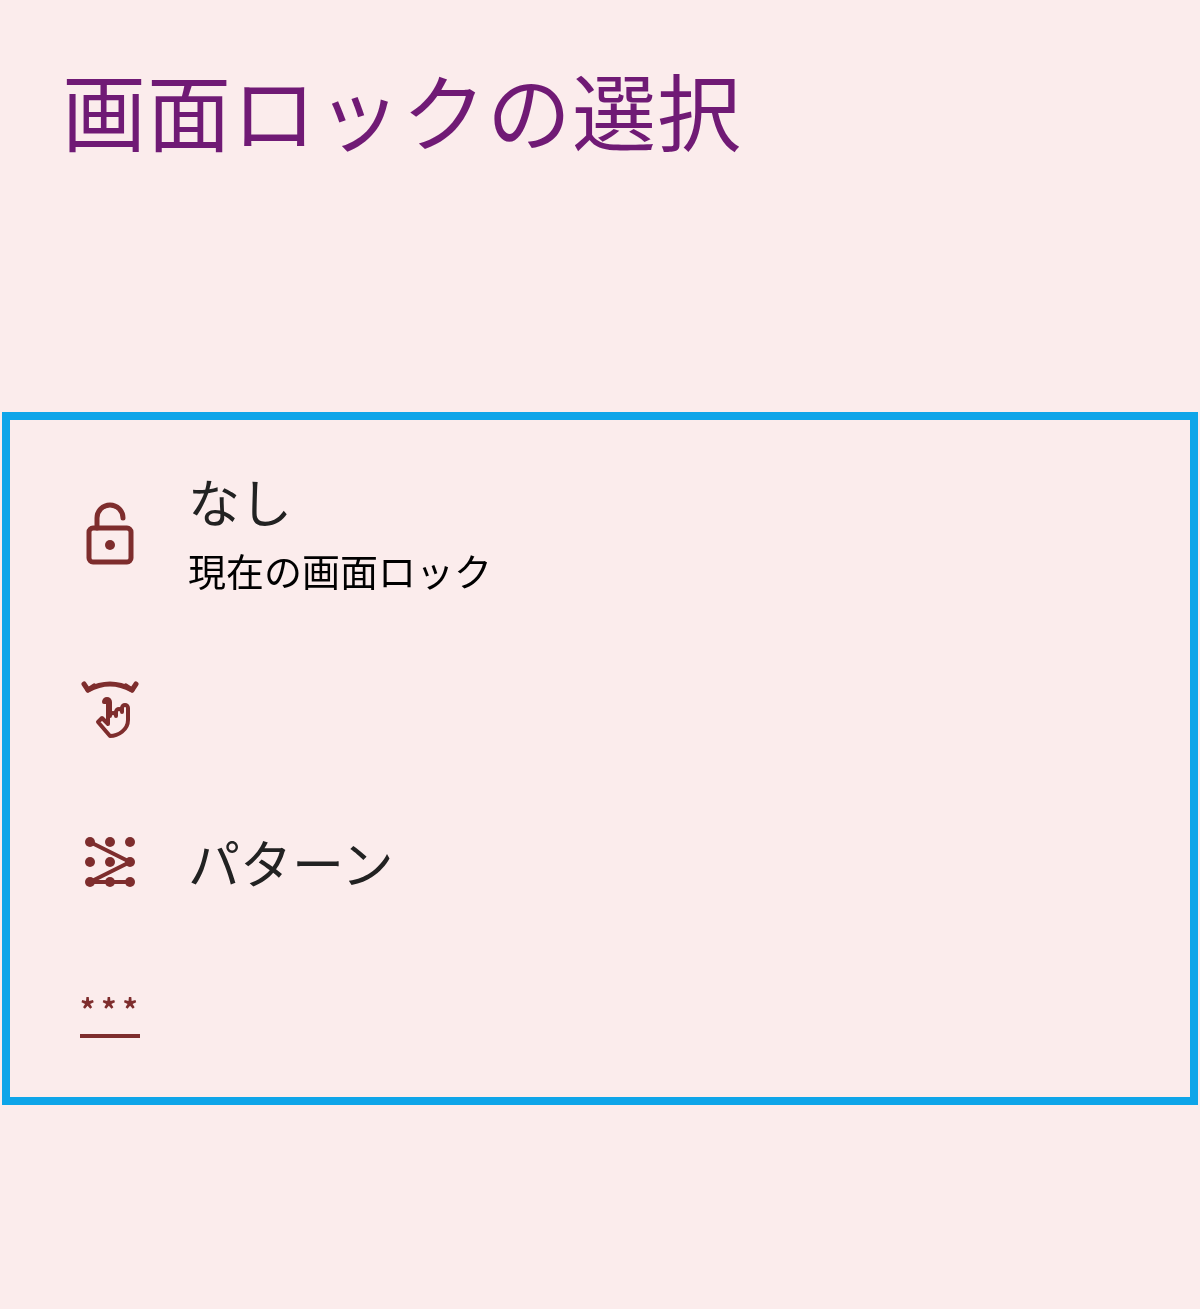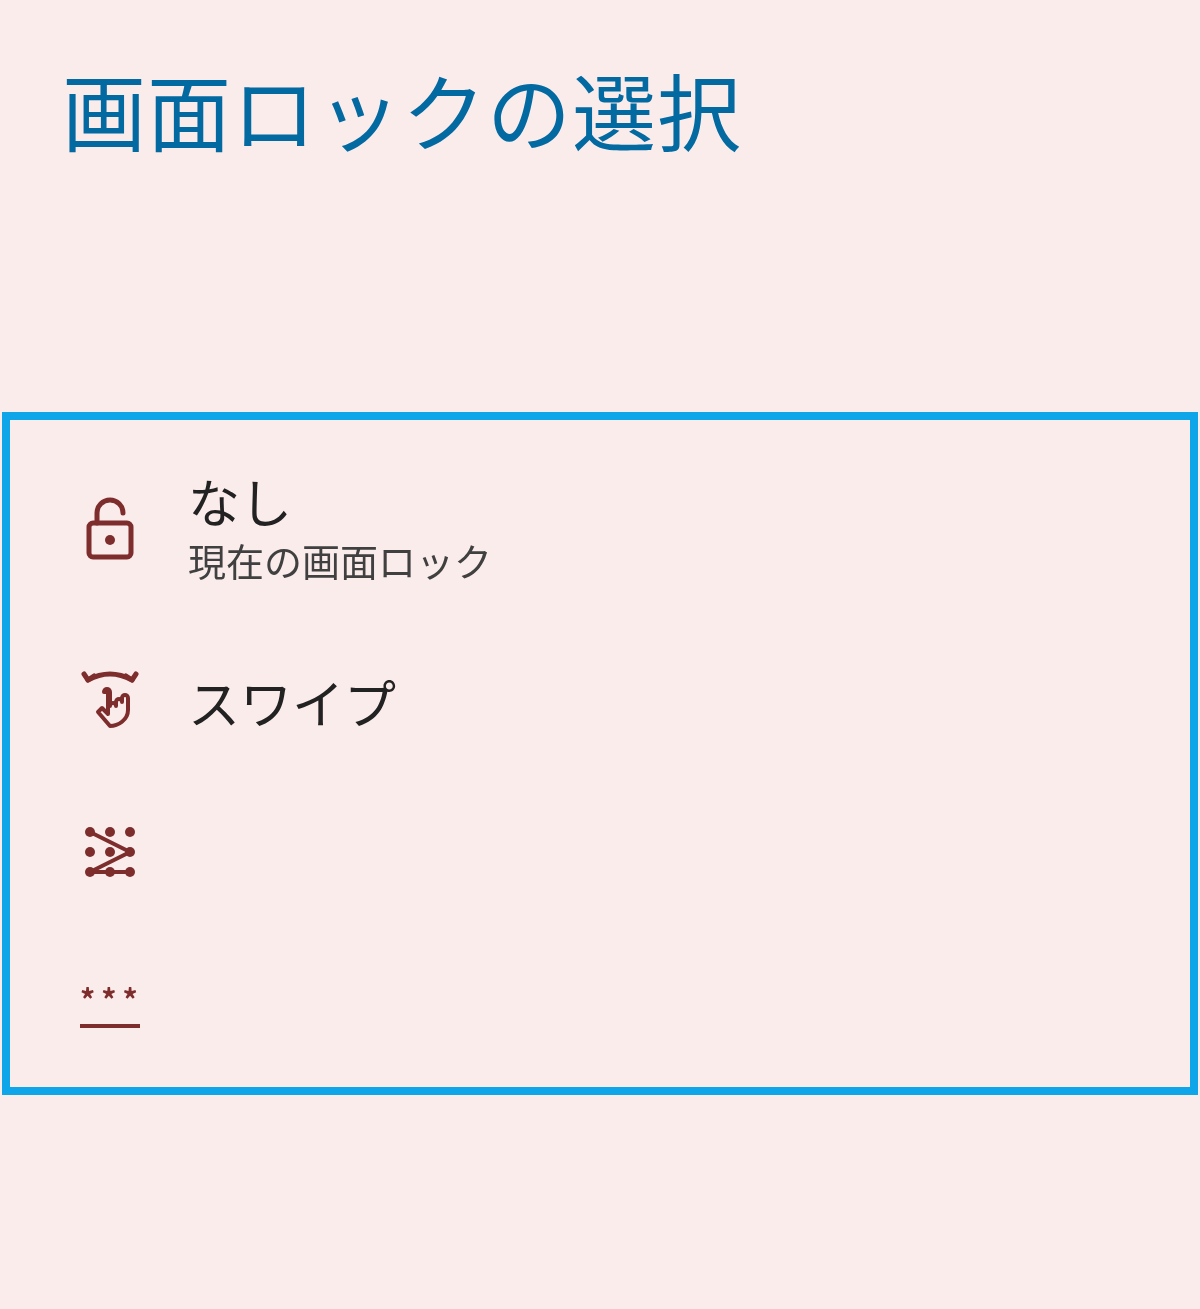--- a/index.html
+++ b/index.html
@@ -5,21 +5,21 @@
     * { box-sizing: border-box; margin: 0; padding: 0; }
     body {
       width: 1200px;
       height: 1309px;
       background: #fbecec;
       font-family: "Hiragino Sans", "Noto Sans CJK JP", sans-serif;
       position: relative;
     }
     .page-title {
       font-size: 84px;
-      color: #0369a1;
+      color: #701a75;
       padding: 48px 0 0 62px;
       font-weight: 400;
       letter-spacing: 1px;
     }
     .options-container {
       position: absolute;
       left: 2px;
       right: 2px;
       top: 412px;
       border: 8px solid #0ea5e9;
@@ -46,21 +46,22 @@
       flex-direction: column;
       justify-content: center;
     }
     .option-label {
       font-size: 52px;
       color: #222;
       line-height: 1.2;
     }
     .option-subtext {
       font-size: 38px;
-      color: #404040;
+      color: #000000;
+      margin-top: 10px;
     }
     .pin-dots {
       width: 54px; height: 54px;
       display: grid;
       grid-template-columns: repeat(3, 1fr);
       grid-template-rows: repeat(3, 1fr);
       gap: 10px;
       align-items: center; justify-items: center;
     }
     .pin-dots span {
@@ -101,40 +102,40 @@
 
   <div class="option-row">
     <span class="icon-slot">
       <svg width="60" height="64" viewBox="0 0 60 64">
         <path d="M8 10 Q30 -2 52 10" stroke="#7e2d2d" stroke-width="5" fill="none" stroke-linecap="round"></path>
         <path d="M8 10 l-4 -6 M8 10 l6 -4" stroke="#7e2d2d" stroke-width="5" stroke-linecap="round"></path>
         <path d="M52 10 l4 -6 M52 10 l-6 -4" stroke="#7e2d2d" stroke-width="5" stroke-linecap="round"></path>
         <path d="M28 22 v22 l-6 -6 -4 4 12 14 c8 0 18 -6 18 -16 v-12 c0 -4 -6 -4 -6 0 v4 c0 -4 -6 -4 -6 0 v4 c0 -4 -6 -4 -6 0 V22 c0 -4 -6 -4 -6 0 z" stroke="#7e2d2d" stroke-width="4" fill="none" stroke-linejoin="round"></path>
       </svg>
     </span>
-    <div class="text-stack">
-      <span class="option-label">スワイプ</span>
-    </div>
   </div>
 
   <div class="option-row">
     <span class="icon-slot">
       <svg width="56" height="56" viewBox="0 0 56 56">
         <circle cx="8" cy="8" r="5" fill="#7e2d2d"></circle>
         <circle cx="28" cy="8" r="5" fill="#7e2d2d"></circle>
         <circle cx="48" cy="8" r="5" fill="#7e2d2d"></circle>
         <circle cx="8" cy="28" r="5" fill="#7e2d2d"></circle>
         <circle cx="28" cy="28" r="5" fill="#7e2d2d"></circle>
         <circle cx="48" cy="28" r="5" fill="#7e2d2d"></circle>
         <circle cx="8" cy="48" r="5" fill="#7e2d2d"></circle>
         <circle cx="28" cy="48" r="5" fill="#7e2d2d"></circle>
         <circle cx="48" cy="48" r="5" fill="#7e2d2d"></circle>
         <path d="M8 8 L48 28 L8 48 L48 48" stroke="#7e2d2d" stroke-width="4" fill="none"></path>
       </svg>
     </span>
+    <div class="text-stack">
+      <span class="option-label">パターン</span>
+    </div>
   </div>
 
 
   <div class="option-row">
     <span class="icon-slot">
       <span class="password-icon">***</span>
     </span>
   </div>
 
 </div>

